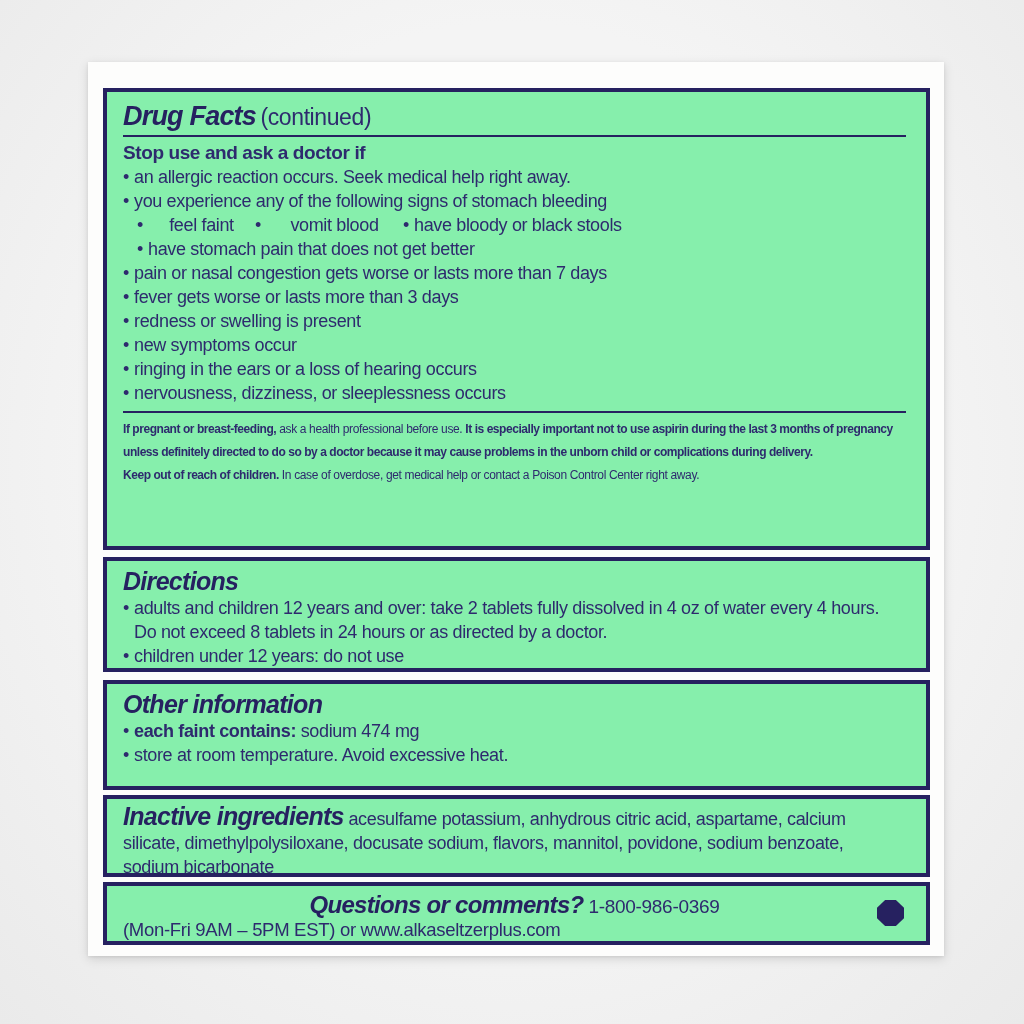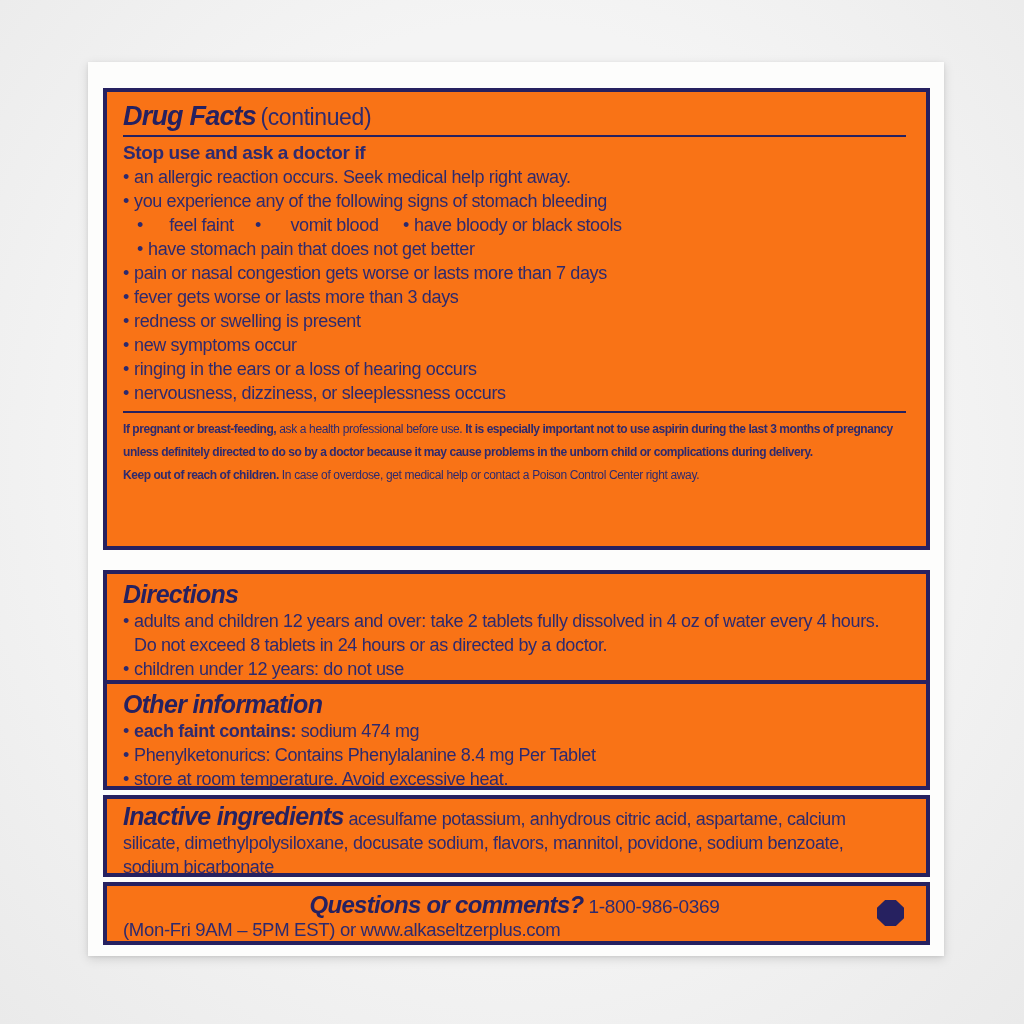--- a/index.html
+++ b/index.html
@@ -11,24 +11,24 @@
     color:#2e2a6e;
   }
   .card {
     position:absolute; left:88px; top:62px; width:856px; height:894px;
     background:#fdfdfc;
     box-shadow:0 3px 10px rgba(0,0,0,0.13), 0 1px 3px rgba(0,0,0,0.08);
   }
   .panel {
     position:absolute; left:15px; width:827px;
     border:4px solid #262160;
-    background:#f97316;
+    background:#86efac;
   }
   .p1 { top:26px;  height:462px; padding:6px 20px 8px 16px; }
-  .p2 { top:508px; height:115px; padding:5px 20px 6px 16px; }
+  .p2 { top:495px; height:115px; padding:5px 20px 6px 16px; }
   .p3 { top:618px; height:110px; padding:5px 20px 6px 16px; }
   .p4 { top:733px; height:82px;  padding:5px 36px 6px 16px; }
   .p5 { top:820px; height:63px;  padding:5px 20px 6px 16px; }
 
   .df-title-row { padding-top:2px; }
   .df-title {
     font-style:italic; font-weight:700; font-size:27px; line-height:32px;
     letter-spacing:-0.8px; color:#262160;
   }
   .df-suffix { font-size:23px; font-weight:400; color:#2e2a6e; letter-spacing:-0.4px; }
@@ -126,21 +126,20 @@
     <ul class="blist">
       <li>adults and children 12 years and over: take 2 tablets fully dissolved in 4 oz of water every 4 hours. Do not exceed 8 tablets in 24 hours or as directed by a doctor.</li>
       <li>children under 12 years: do not use</li>
     </ul>
   </section>
 
   <section class="panel p3">
     <div class="panel-heading">Other information</div>
     <ul class="blist">
       <li><b>each faint contains:</b><span> sodium 474 mg</span></li>
-      <li>Phenylketonurics: Contains Phenylalanine 8.4 mg Per Tablet</li>
       <li>store at room temperature. Avoid excessive heat.</li>
     </ul>
   </section>
 
   <section class="panel p4">
     <p class="inactive-para"><span class="inline-heading">Inactive ingredients</span><span> acesulfame potassium, anhydrous citric acid, aspartame, calcium silicate, dimethylpolysiloxane, docusate sodium, flavors, mannitol, povidone, sodium benzoate, sodium bicarbonate</span></p>
   </section>
 
   <section class="panel p5">
     <div class="q-row">

